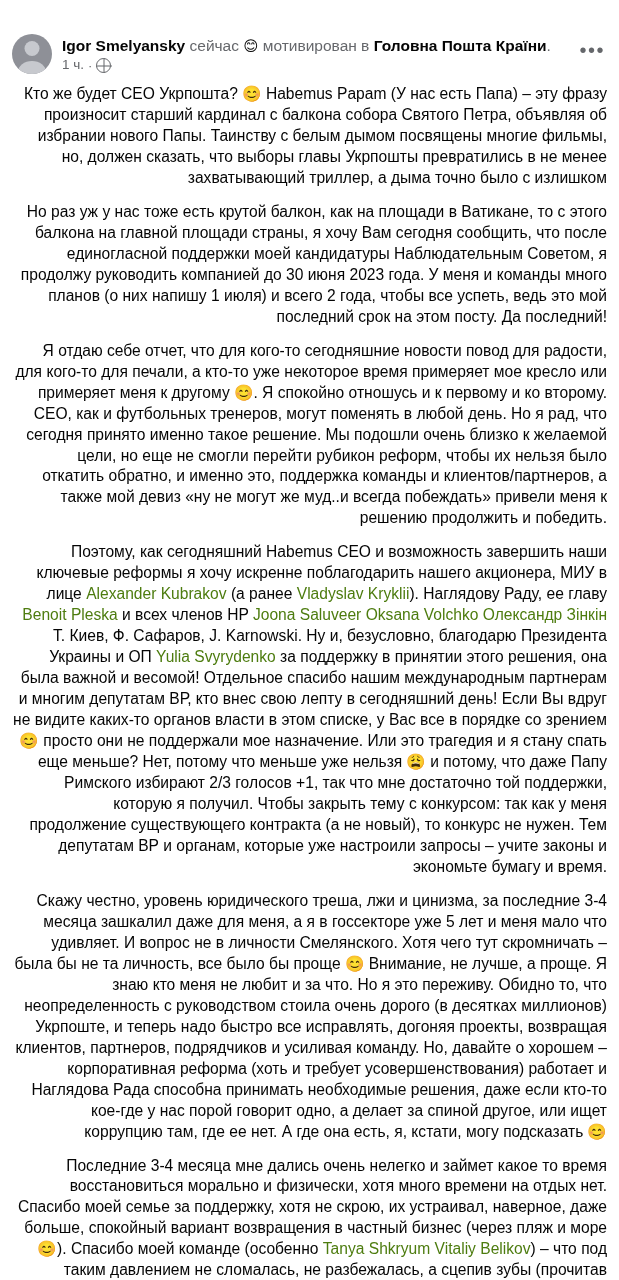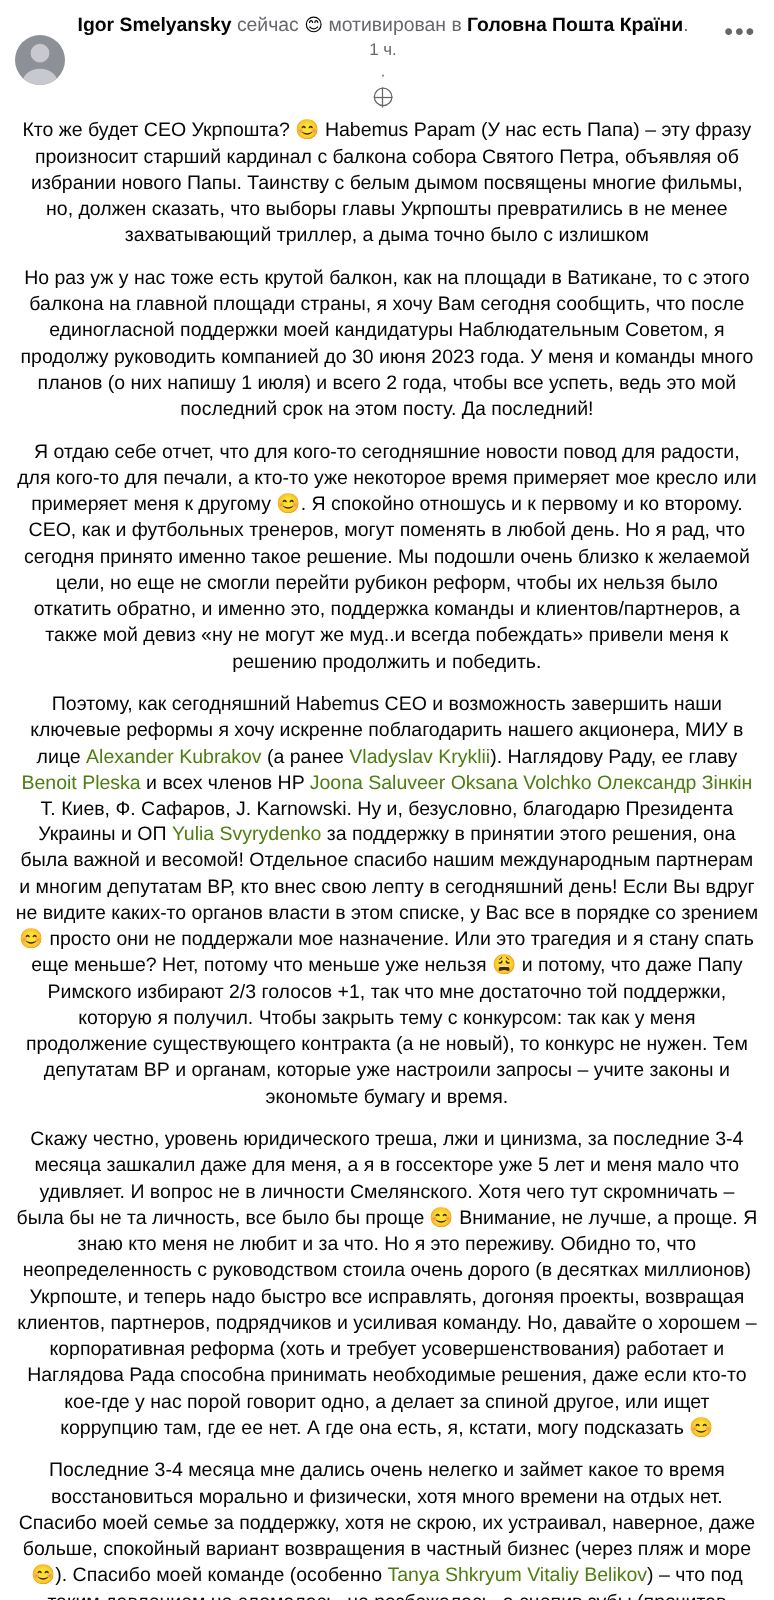--- a/index.html
+++ b/index.html
@@ -15,23 +15,24 @@
   }
   .post {
     width: 619px;
     box-sizing: border-box;
     padding: 0 0 0 0;
     background: #ffffff;
   }
   
   .post-header {
     display: flex;
-    align-items: center;
+    align-items: flex-end;
     padding: 10px 12px 4px 12px;
     position: relative;
+    margin-top: 24px;
   }
   .avatar {
     width: 40px;
     height: 40px;
     border-radius: 50%;
     background: #8e9097;
     flex: 0 0 40px;
     position: relative;
     overflow: hidden;
   }
@@ -77,21 +78,20 @@
     font-weight: bold;
     color: #050505;
   }
   .head-line2 {
     font-size: 13.5px;
     color: #65676b;
     margin-top: 2px;
     display: flex;
     align-items: center;
     gap: 4px;
-    flex-direction: column;
   }
   .dot-sep { font-size: 13px; line-height: 1; }
   .globe-icon {
     display: inline-block;
     width: 13px;
     height: 13px;
     border-radius: 50%;
     border: 1.3px solid #65676b;
     position: relative;
     vertical-align: -2px;
@@ -129,21 +129,21 @@
   }
   
   .post-body {
     padding: 6px 12px 4px 12px;
     font-size: 15.6px;
     line-height: 1.345;
     color: #050505;
   }
   .post-body p {
     margin: 0 0 13px 0;
-    text-align: center;
+    text-align: right;
   }
   .post-body p:last-child { margin-bottom: 10px; }
   .link { color: #4d7c0f; }
   .emoji { font-family: "DejaVu Sans", sans-serif; font-size: 14.5px; }
 </style>
 </head>
 <body>
 
 <div class="post">
 

